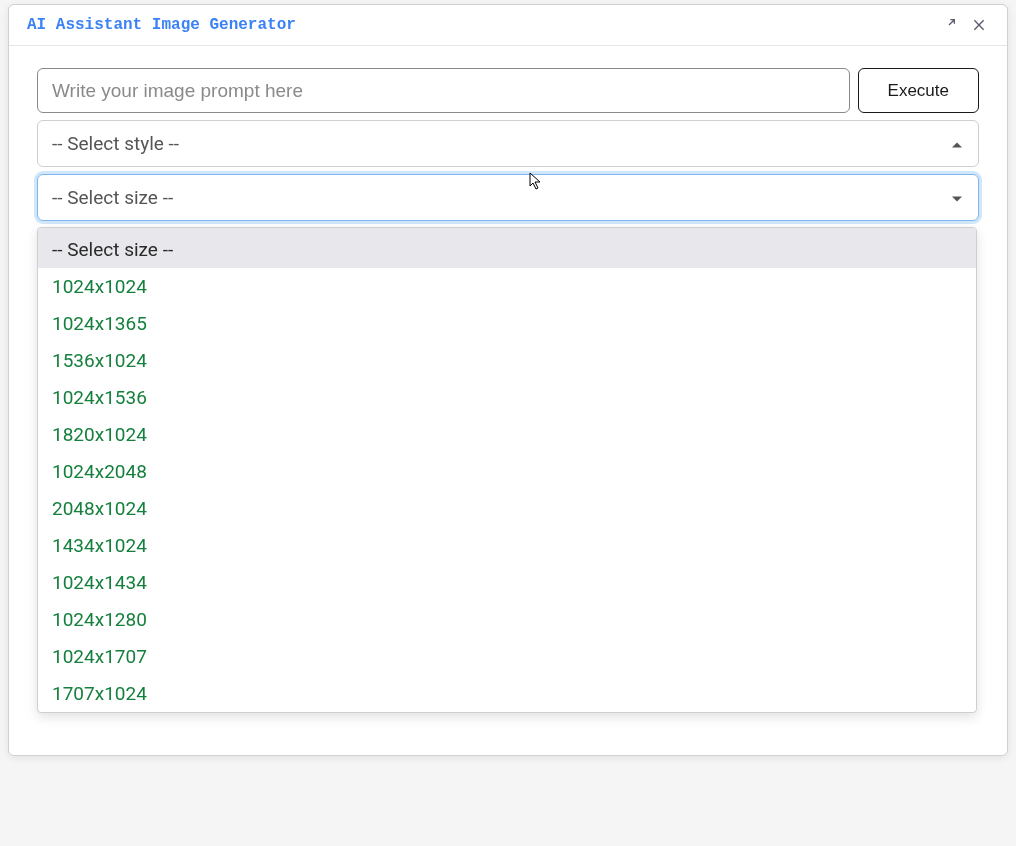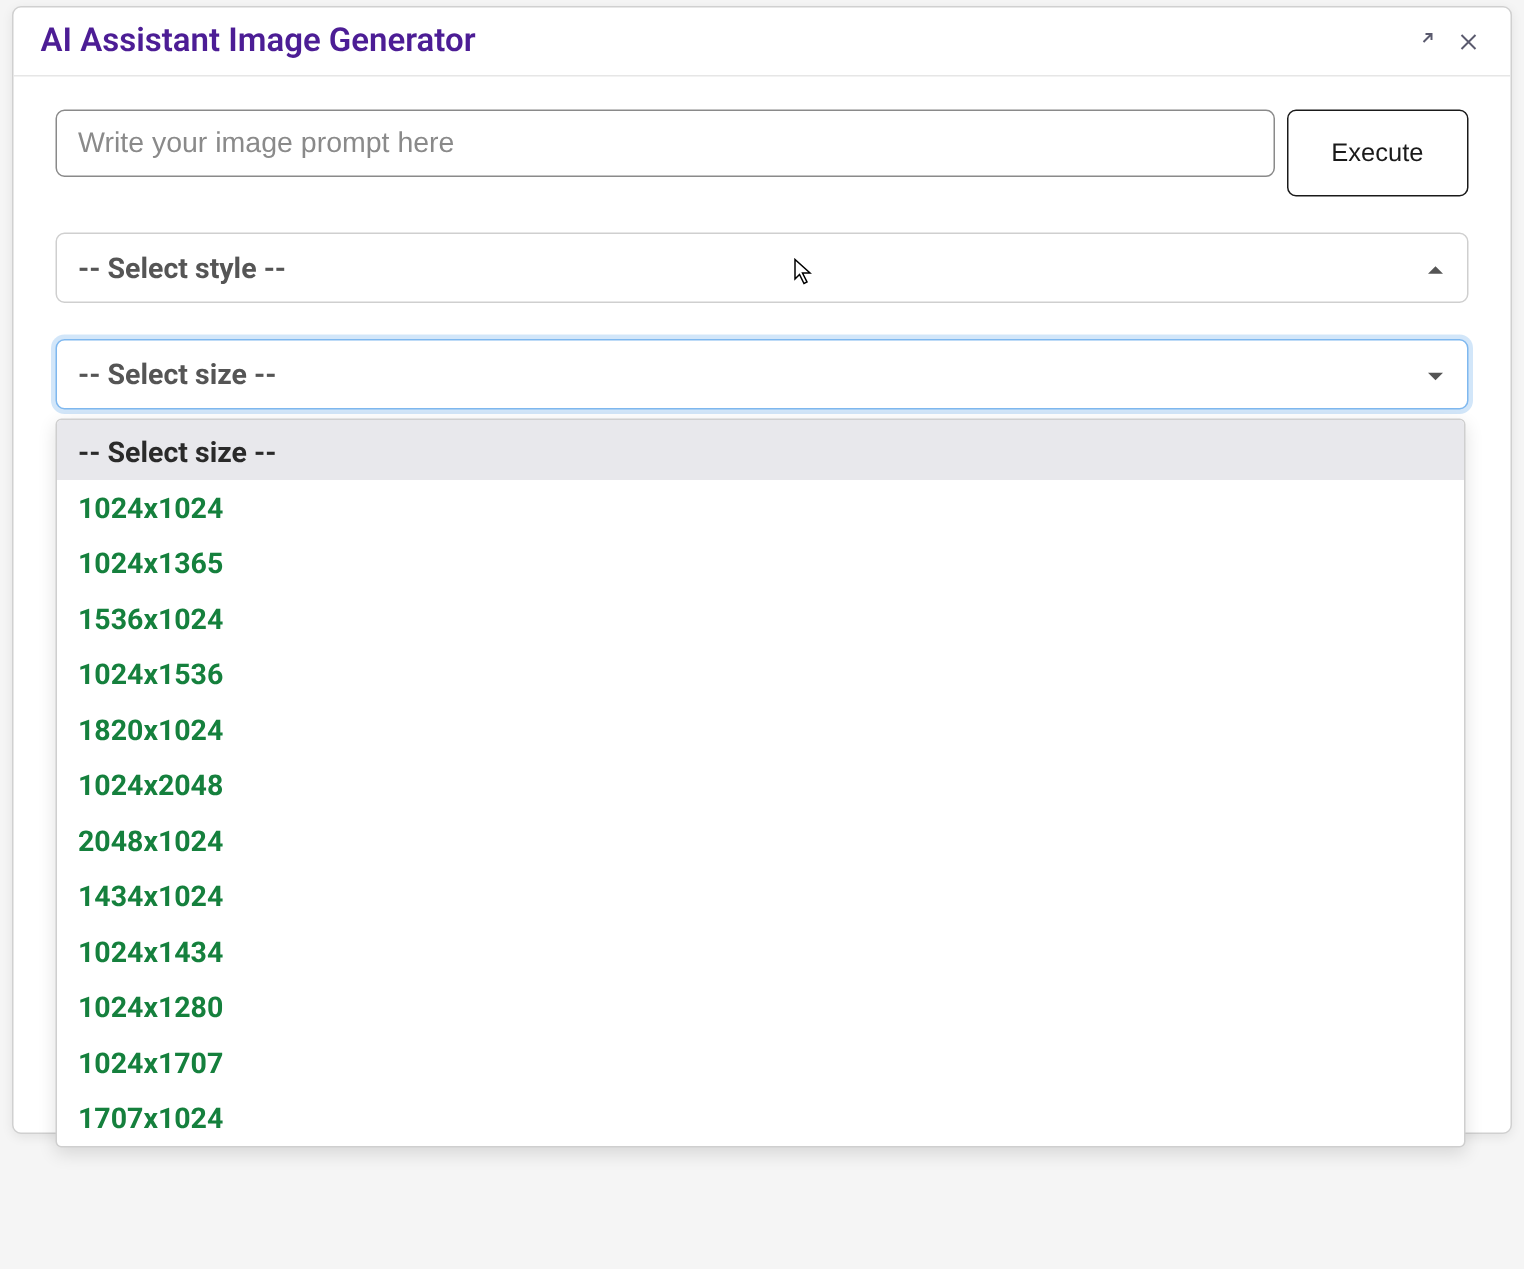--- a/index.html
+++ b/index.html
@@ -29,23 +29,24 @@
       flex-direction: column;
     }
     .dialog-header {
       display: flex;
       align-items: center;
       justify-content: space-between;
       padding: 10px 18px 10px 18px;
       border-bottom: 1px solid #e6e6e6;
     }
     .dialog-title {
-      font-size: 22px;
+      font-size: 16px;
       font-weight: 600;
-      color: #4c1d95;
+      color: #3b82f6;
+      font-family: Liberation Mono, monospace;
     }
     .header-actions {
       display: flex;
       align-items: center;
       gap: 10px;
     }
     .icon-btn {
       width: 20px;
       height: 20px;
       display: inline-flex;
@@ -58,21 +59,21 @@
       width: 16px;
       height: 16px;
       stroke: currentColor;
       stroke-width: 2;
       fill: none;
     }
     .dialog-body {
       padding: 22px 28px 28px 28px;
       display: flex;
       flex-direction: column;
-      gap: 24px;
+      gap: 7px;
       position: relative;
     }
     .prompt-row {
       display: flex;
       gap: 8px;
       align-items: stretch;
     }
     .prompt-input {
       flex: 1;
       height: 45px;
@@ -81,32 +82,31 @@
       color: #333;
       border: 1px solid #8a8a8a;
       border-radius: 6px;
       outline: none;
       background: #fff;
     }
     .prompt-input::placeholder {
       color: #8a8a8a;
     }
     .execute-btn {
-      height: 58px;
+      height: 45px;
       padding: 0 29px;
       font-size: 17px;
       color: #1a1a1a;
       background: #fff;
       border: 1.5px solid #1a1a1a;
       border-radius: 6px;
       cursor: pointer;
     }
     .select-wrap {
       position: relative;
-      font-weight: bold;
     }
     .select-control {
       width: 100%;
       height: 47px;
       padding: 0 40px 0 14px;
       font-size: 19px;
       color: #555;
       background: #fff;
       border: 1px solid #cfcfcf;
       border-radius: 6px;

